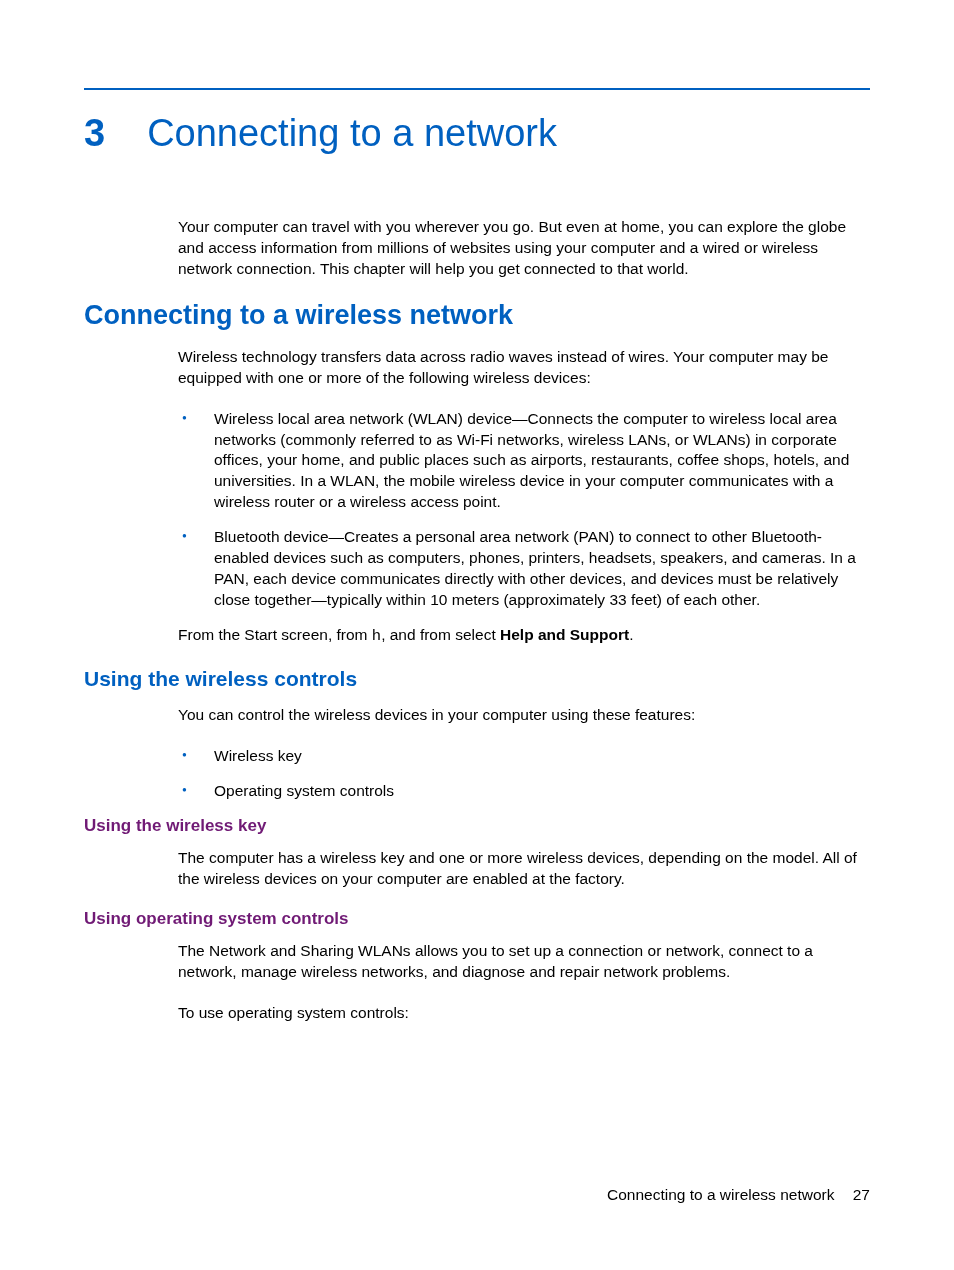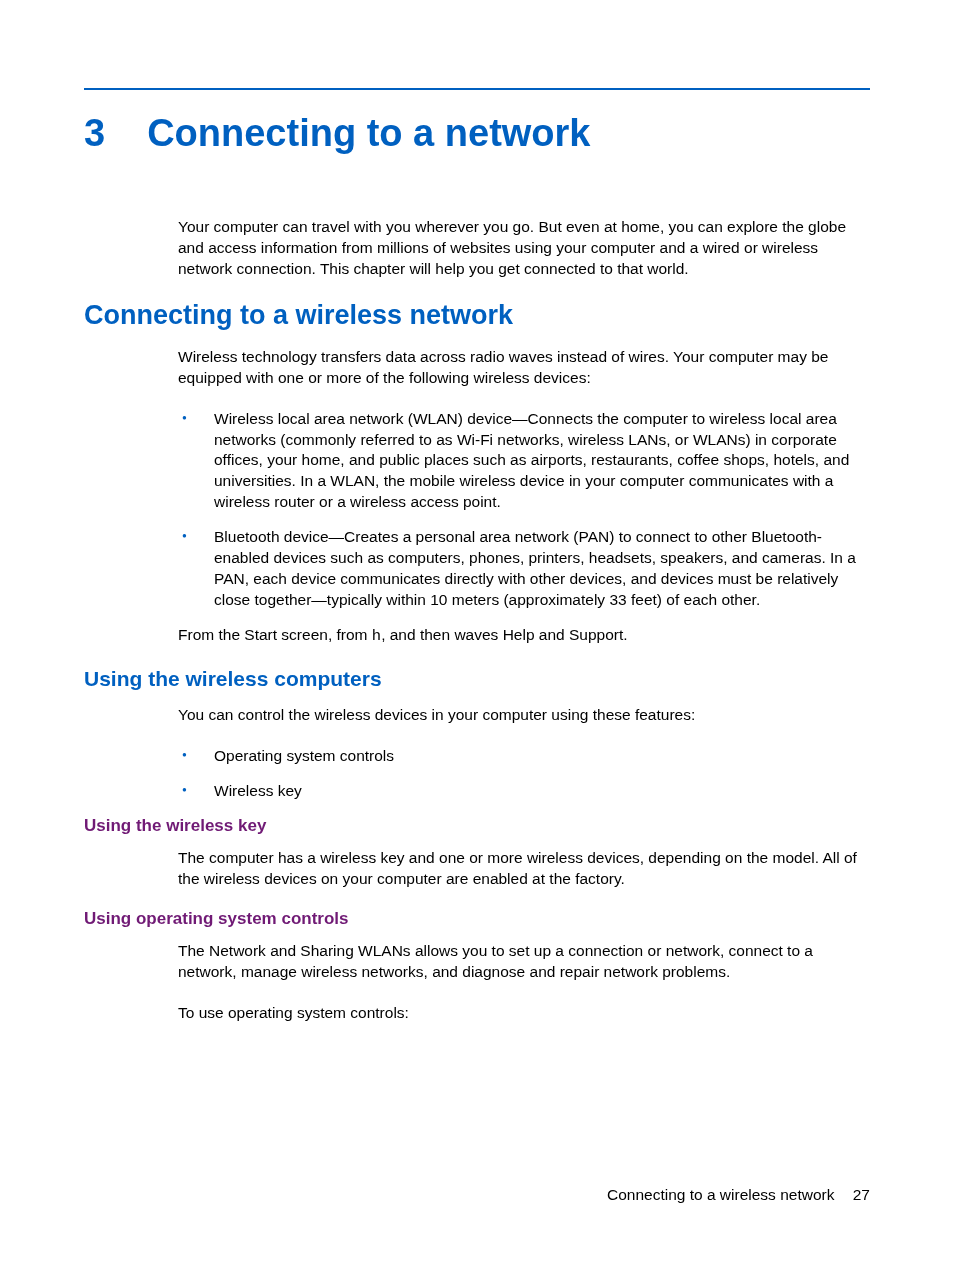--- a/index.html
+++ b/index.html
@@ -24,21 +24,21 @@
       gap: 42px;
       margin-bottom: 62px;
     }
     .chapter-number {
       font-size: 38px;
       font-weight: bold;
       color: #0060c0;
     }
     .chapter-title {
       font-size: 38px;
-      font-weight: bold;
+      font-weight: normal;
       color: #0060c0;
     }
     .body-indent {
       margin-left: 94px;
     }
     p.body {
       font-size: 15.5px;
       line-height: 1.35;
       margin-bottom: 20px;
     }
@@ -76,21 +76,21 @@
     }
     ul.bullets li::before {
       content: "●";
       color: #0060c0;
       font-size: 8px;
       position: absolute;
       left: 4px;
       top: 4px;
     }
     .mono { font-family: "Courier New", monospace; }
-    .bold { font-weight: normal; }
+    .bold { font-weight: bold; }
     .footer {
       position: absolute;
       bottom: 66px;
       right: 84px;
       font-size: 15.5px;
     }
     .footer .page-num { margin-left: 14px; text-align: center; }
   </style>
 </head>
 <body>
@@ -107,30 +107,30 @@
   <h2 class="section">Connecting to a wireless network</h2>
 
   <p class="body body-indent">Wireless technology transfers data across radio waves instead of wires. Your computer may be equipped with one or more of the following wireless devices:</p>
 
   <ul class="bullets body-indent">
     <li>Wireless local area network (WLAN) device—Connects the computer to wireless local area networks (commonly referred to as Wi-Fi networks, wireless LANs, or WLANs) in corporate offices, your home, and public places such as airports, restaurants, coffee shops, hotels, and universities. In a WLAN, the mobile wireless device in your computer communicates with a wireless router or a wireless access point.</li>
     <li>Bluetooth device—Creates a personal area network (PAN) to connect to other Bluetooth-enabled devices such as computers, phones, printers, headsets, speakers, and cameras. In a PAN, each device communicates directly with other devices, and devices must be relatively close together—typically within 10 meters (approximately 33 feet) of each other.</li>
   </ul>
 
   <p class="body body-indent">
-    <span>From the Start screen, from </span><span class="mono">h</span><span>, and then waves </span><span class="bold">Help and Support</span><span>.</span>
+    <span>From the Start screen, from </span><span class="mono">h</span><span>, and from select </span><span class="bold">Help and Support</span><span>.</span>
   </p>
 
-  <h3 class="subsection">Using the wireless computers</h3>
+  <h3 class="subsection">Using the wireless controls</h3>
 
   <p class="body body-indent">You can control the wireless devices in your computer using these features:</p>
 
   <ul class="bullets body-indent">
+    <li>Wireless key</li>
     <li>Operating system controls</li>
-    <li>Wireless key</li>
   </ul>
 
   <h4 class="subsub">Using the wireless key</h4>
 
   <p class="body body-indent">The computer has a wireless key and one or more wireless devices, depending on the model. All of the wireless devices on your computer are enabled at the factory.</p>
 
   <h4 class="subsub">Using operating system controls</h4>
 
   <p class="body body-indent">The Network and Sharing WLANs allows you to set up a connection or network, connect to a network, manage wireless networks, and diagnose and repair network problems.</p>
   <p class="body body-indent">To use operating system controls:</p>

